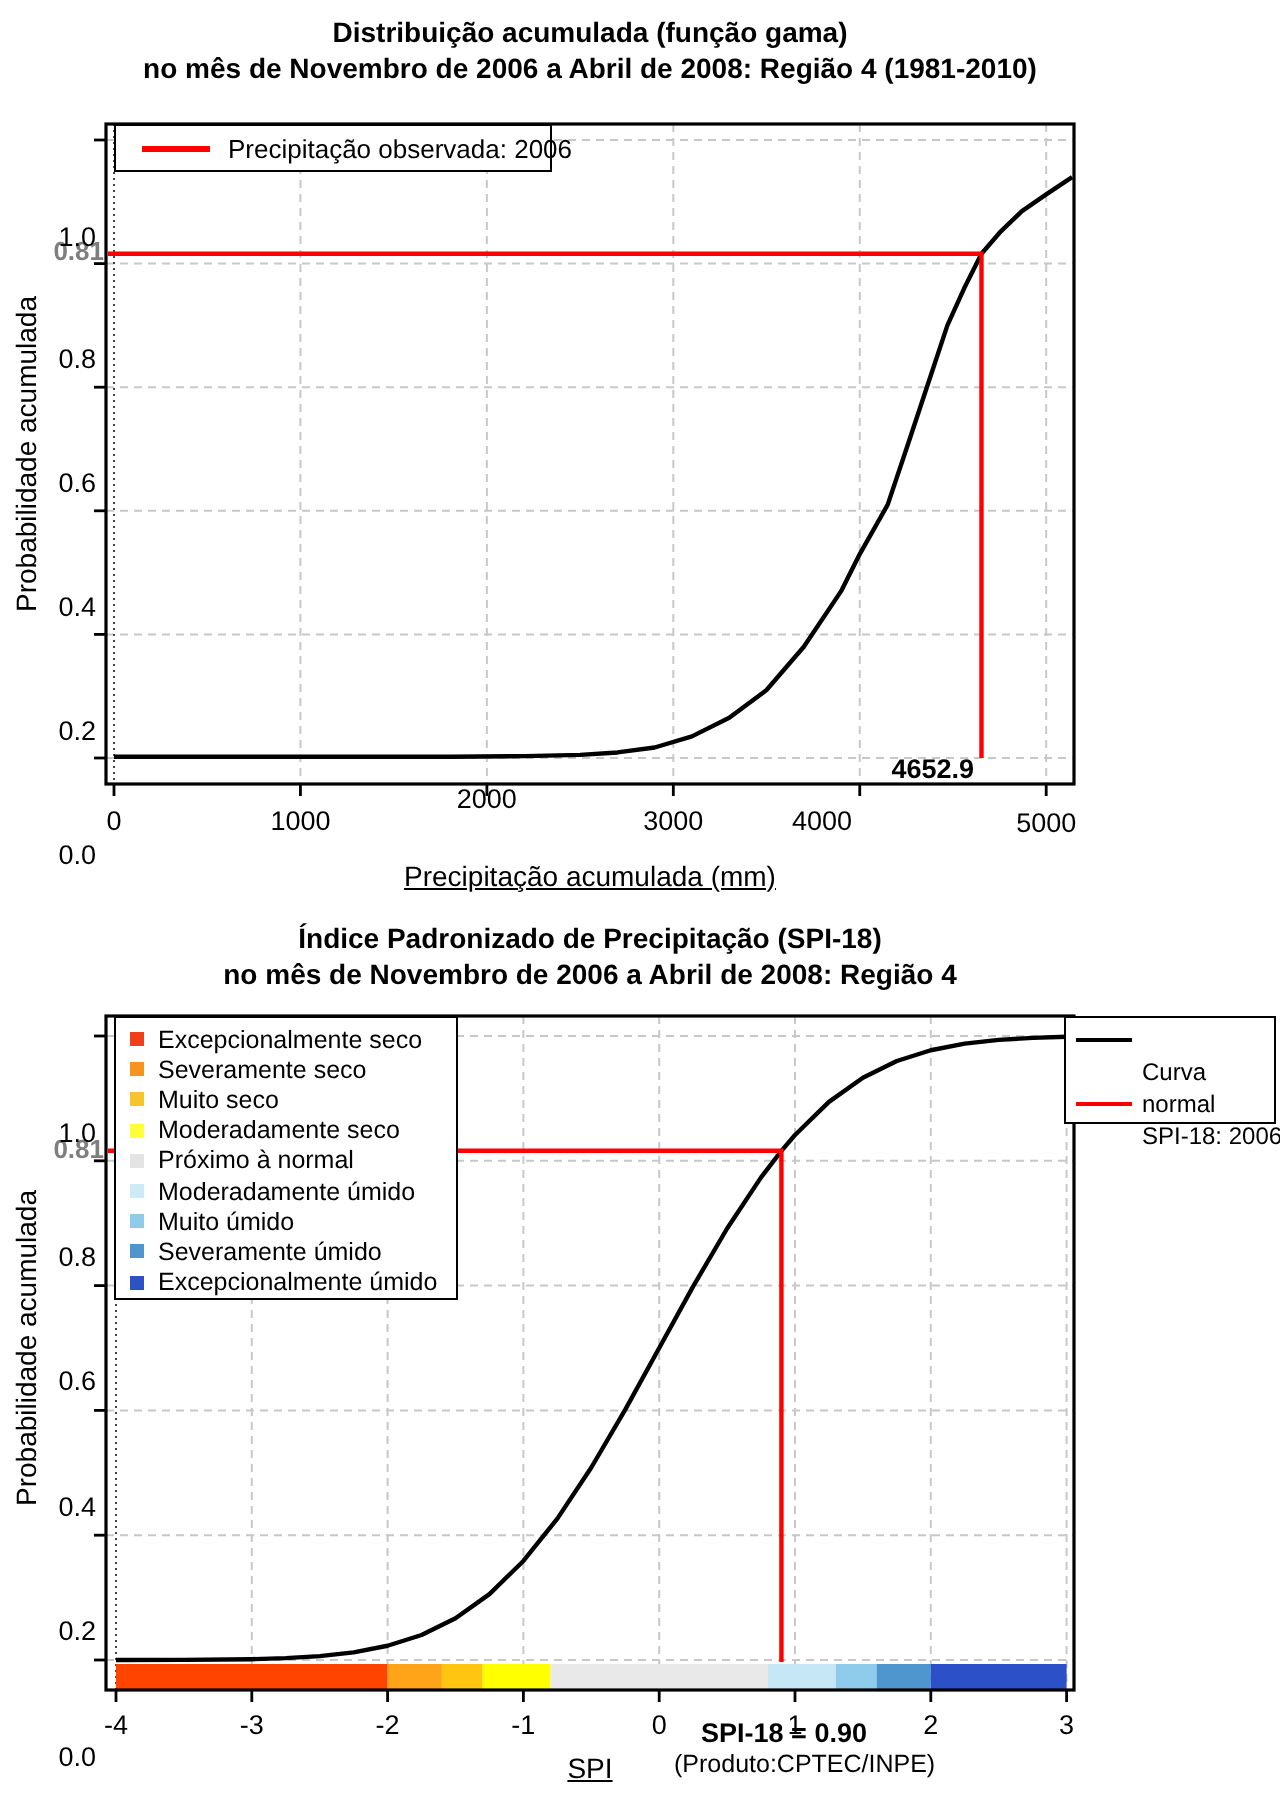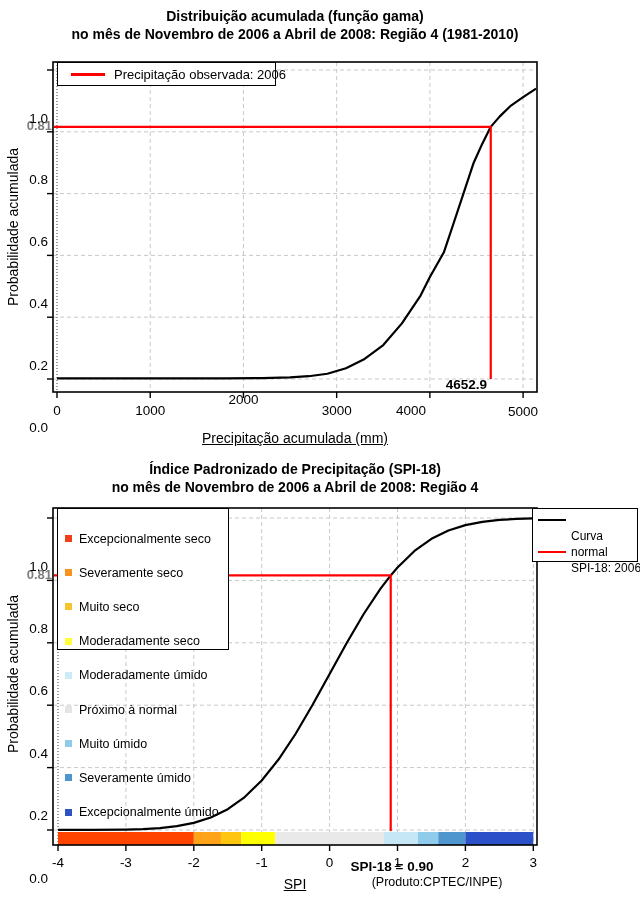--- a/index.html
+++ b/index.html
@@ -13,30 +13,30 @@
   .ylab{position:absolute;left:-87px;width:200px;text-align:center;font-size:14px;transform:rotate(-90deg);}
   .tick{position:absolute;font-size:13.5px;white-space:nowrap;}
   .ytick{width:32px;text-align:right;margin-top:48px;}
   .xtick{width:44px;text-align:center;}
   .prob-ann{position:absolute;left:10px;width:42px;text-align:right;font-size:13px;font-weight:bold;color:#7e7e7e;}
   .legend-box{position:absolute;background:#fff;border:1.4px solid #000;box-sizing:border-box;}
   #legend1{left:57px;top:62px;width:219px;height:24px;display:flex;align-items:center;gap:9px;padding-left:13px;}
   #legend1 .sample{width:34px;height:3px;background:#f00;flex:0 0 auto;}
   #legend1 .lbl{font-size:13px;white-space:nowrap;}
   #legend2cat{left:57px;top:508px;width:172px;height:142px;padding:3px 0 0 7px;}
-  .cat-item{display:flex;align-items:center;gap:7px;height:15.2px;margin-top:19px;}
+  .cat-item{display:flex;align-items:center;gap:7px;height:15.2px;}
   .cat-sw{width:7px;height:7px;flex:0 0 auto;}
   .cat-lb{font-size:12.5px;white-space:nowrap;}
   #legend2lines{left:532px;top:508px;width:106px;height:54px;display:grid;grid-template-columns:38px auto;grid-auto-rows:16px;align-items:center;padding-top:3px;font-size:12px;}
   .lsample{justify-self:center;width:28px;height:2.5px;}
   .lsample.black{background:#000;}
   .lsample.red{background:#f00;}
   .llbl{white-space:nowrap;margin-top:32px;}
   .marker-x{position:absolute;font-weight:bold;font-size:13.5px;white-space:nowrap;}
-  .footer{position:absolute;left:337px;width:200px;text-align:center;font-size:12.5px;}
+  .footer{position:absolute;left:337px;width:200px;text-align:left;font-size:12.5px;}
 </style>
 </head>
 <body>
 
 <svg id="plot-svg" width="640" height="900" viewBox="0 0 640 900">
     <line x1="53" y1="379" x2="537" y2="379" stroke="#C8C8C8" stroke-width="1" stroke-dasharray="4 3"></line>
     <line x1="53" y1="317.2" x2="537" y2="317.2" stroke="#C8C8C8" stroke-width="1" stroke-dasharray="4 3"></line>
     <line x1="53" y1="255.39999999999998" x2="537" y2="255.39999999999998" stroke="#C8C8C8" stroke-width="1" stroke-dasharray="4 3"></line>
     <line x1="53" y1="193.6" x2="537" y2="193.6" stroke="#C8C8C8" stroke-width="1" stroke-dasharray="4 3"></line>
     <line x1="53" y1="131.79999999999998" x2="537" y2="131.79999999999998" stroke="#C8C8C8" stroke-width="1" stroke-dasharray="4 3"></line>
@@ -134,26 +134,26 @@
     </div>
     <div class="cat-item">
       <span class="cat-sw" style="background: rgb(246, 197, 46);"></span>
       <span class="cat-lb">Muito seco</span>
     </div>
     <div class="cat-item">
       <span class="cat-sw" style="background: rgb(255, 255, 58);"></span>
       <span class="cat-lb">Moderadamente seco</span>
     </div>
     <div class="cat-item">
+      <span class="cat-sw" style="background: rgb(228, 228, 228);"></span>
+      <span class="cat-lb">Próximo à normal</span>
+    </div>
+    <div class="cat-item">
       <span class="cat-sw" style="background: rgb(205, 234, 247);"></span>
       <span class="cat-lb">Moderadamente úmido</span>
-    </div>
-    <div class="cat-item">
-      <span class="cat-sw" style="background: rgb(228, 228, 228);"></span>
-      <span class="cat-lb">Próximo à normal</span>
     </div>
     <div class="cat-item">
       <span class="cat-sw" style="background: rgb(144, 203, 233);"></span>
       <span class="cat-lb">Muito úmido</span>
     </div>
     <div class="cat-item">
       <span class="cat-sw" style="background: rgb(78, 150, 205);"></span>
       <span class="cat-lb">Severamente úmido</span>
     </div>
     <div class="cat-item">

